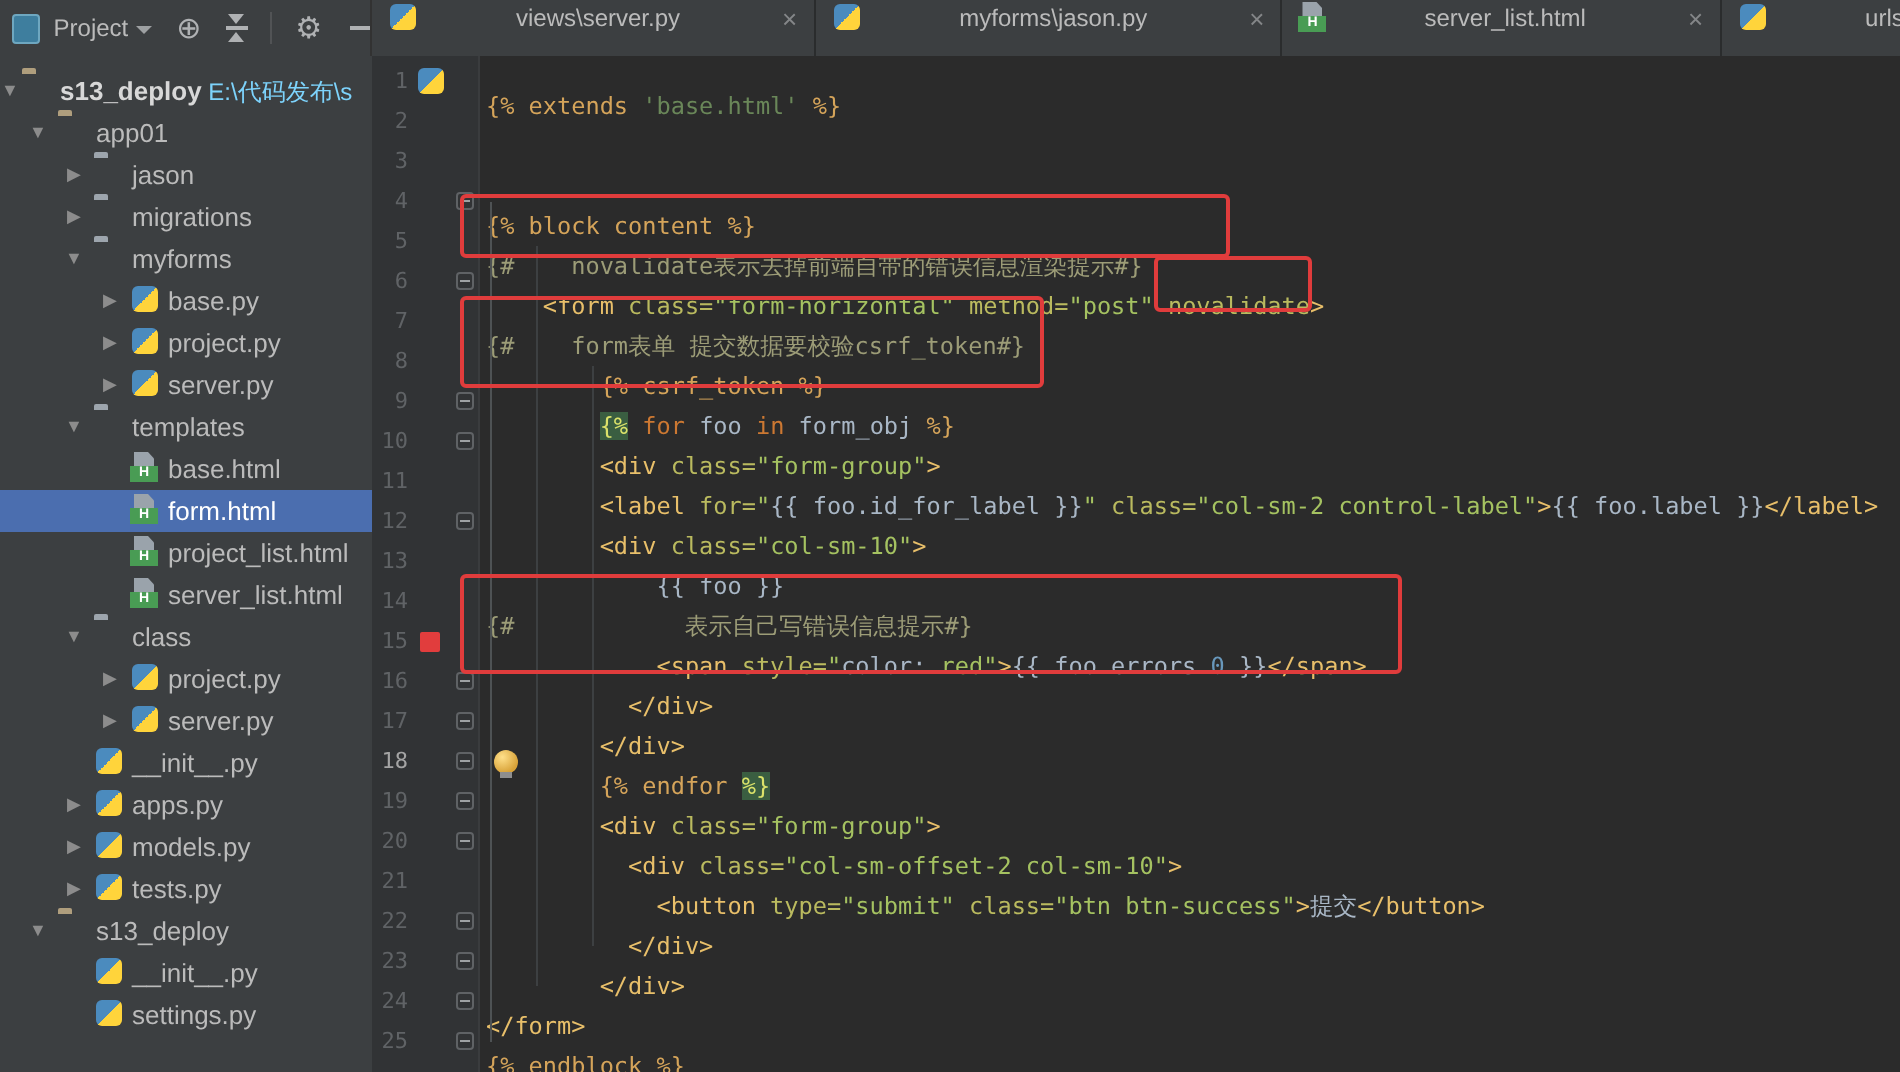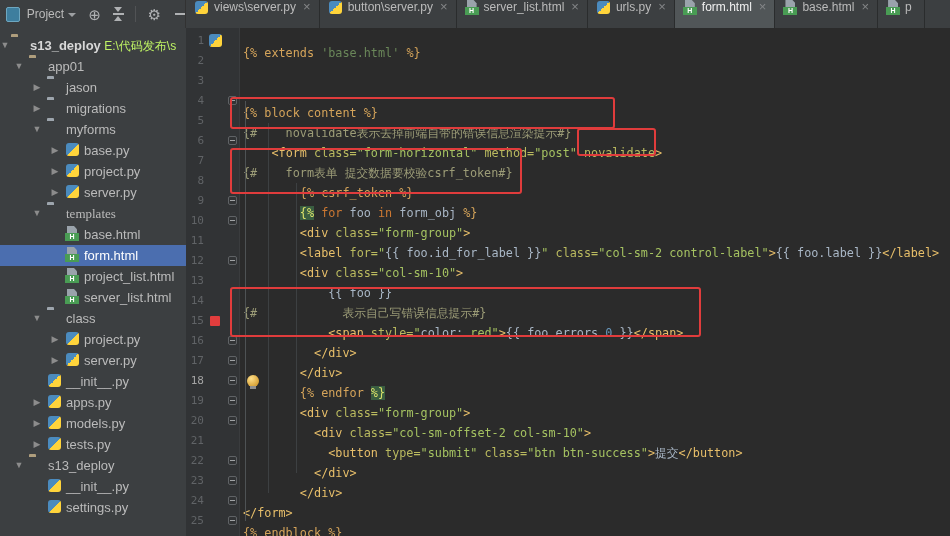--- a/index.html
+++ b/index.html
@@ -21,22 +21,22 @@
   .tbsep{width:1px;height:16px;background:#515355;margin-left:12px;}
   .collapse-ic{position:relative;width:11px;height:14px;margin-left:12px;}
   .collapse-ic::before,.collapse-ic::after{content:"";position:absolute;left:1px;
     border-left:4.5px solid transparent;border-right:4.5px solid transparent;}
   .collapse-ic::before{top:0;border-top:5px solid #afb1b3;}
   .collapse-ic::after{bottom:0;border-bottom:5px solid #afb1b3;}
   .collapse-ic i{position:absolute;top:6px;left:0;width:11px;height:2px;background:#afb1b3;}
   .minus-ic{width:11px;height:2px;background:#afb1b3;margin-left:14px;}
 
   #tabbar{display:flex;height:28px;flex:1;overflow:hidden;}
-  .tab{display:flex;align-items:flex-start;height:28px;padding:0 8px;box-sizing:border-box;
-    border-right:1px solid #2a2c2d;background:#3c3f41;white-space:nowrap;}
+  .tab{display:flex;align-items:flex-end;height:28px;padding:12px 8px;box-sizing:border-box;
+    border-right:1px solid #2a2c2d;background:#3c3f41;white-space:nowrap;gap:44px;}
   .tab.active{background:#515658;}
   .tlabel{color:#bbbbbb;font-size:12px;margin:0 4px 0 5px;}
   .tab.active .tlabel{color:#f0f0f0;}
   .tclose{color:#848688;font-size:13px;line-height:13px;margin-left:3px;}
 
   
   .fi{display:inline-block;position:relative;width:15px;height:15px;}
   .fi-py{width:13px;height:13px;margin:1px;border-radius:3px;
     background:linear-gradient(135deg,#4b8bbe 0 50%,#ffd43b 50% 100%);}
   .fi-html{width:14px;height:15px;}
@@ -53,21 +53,21 @@
   
   #tree{position:absolute;left:0;top:28px;width:186px;height:508px;background:#3c3f41;
     overflow:hidden;padding-top:7px;box-sizing:border-box;}
   .trow{position:relative;height:21px;display:flex;align-items:center;font-size:13px;color:#bbbbbb;
     white-space:nowrap;}
   .trow.sel{background:#4b6eaf;color:#ffffff;}
   .tarrow{position:absolute;font-size:9px;color:#8c8c8c;width:10px;text-align:center;top:5px;}
   .ticon{position:absolute;top:2px;}
   .tlab{position:absolute;top:2px;line-height:17px;}
   .tlab b{font-weight:bold;color:#d8d8d8;}
-  .tsuffix{color:#bef264;font-size:12px;}
+  .tsuffix{color:#7dd3fc;font-size:12px;}
   #treescroll{position:absolute;right:2px;top:30px;width:7px;height:500px;background:#595c5e;
     border-radius:4px;opacity:.85;}
 
   
   #editor{position:absolute;left:186px;top:28px;width:764px;height:508px;background:#2b2b2b;
     overflow:hidden;}
   #gutterbg{position:absolute;left:0;top:0;width:53px;height:508px;background:#313335;
     border-right:1px solid #3a3c3e;}
   #lines{position:absolute;left:0;top:3px;width:764px;}
   .erow{display:flex;height:20px;font-family:"DejaVu Sans Mono",monospace;font-size:11.8px;
@@ -115,21 +115,21 @@
     <span class="minus-ic"></span>
   </div>
   <div id="tabbar">
       <div class="tab">
         <span class="fi fi-py"></span>
         <span class="tlabel">views\server.py</span>
         <span class="tclose">×</span>
       </div>
       <div class="tab">
         <span class="fi fi-py"></span>
-        <span class="tlabel">button\server.py</span>
+        <span class="tlabel">myforms\jason.py</span>
         <span class="tclose">×</span>
       </div>
       <div class="tab">
         <span class="fi fi-html">
           <i class="pg"></i>
           <b>H</b>
         </span>
         <span class="tlabel">server_list.html</span>
         <span class="tclose">×</span>
       </div>
@@ -201,21 +201,21 @@
       <span class="tlab" style="left: 84px;">project.py</span>
     </div>
     <div class="trow">
       <span class="tarrow" style="left: 50px;">▶</span>
       <span class="ticon" style="left: 65px;"><span class="fi fi-py"></span></span>
       <span class="tlab" style="left: 84px;">server.py</span>
     </div>
     <div class="trow">
       <span class="tarrow" style="left: 32px;">▼</span>
       <span class="ticon" style="left: 47px;"><span class="fi-folder grey"></span></span>
-      <span class="tlab" style="left: 66px; font-family: Liberation Serif, serif;">templates</span>
+      <span class="tlab" style="left: 66px;">templates</span>
     </div>
     <div class="trow">
       <span class="ticon" style="left: 65px;"><span class="fi fi-html"><i class="pg"></i><b>H</b></span></span>
       <span class="tlab" style="left: 84px;">base.html</span>
     </div>
     <div class="trow sel">
       <span class="ticon" style="left: 65px;"><span class="fi fi-html"><i class="pg"></i><b>H</b></span></span>
       <span class="tlab" style="left: 84px;">form.html</span>
     </div>
     <div class="trow">

